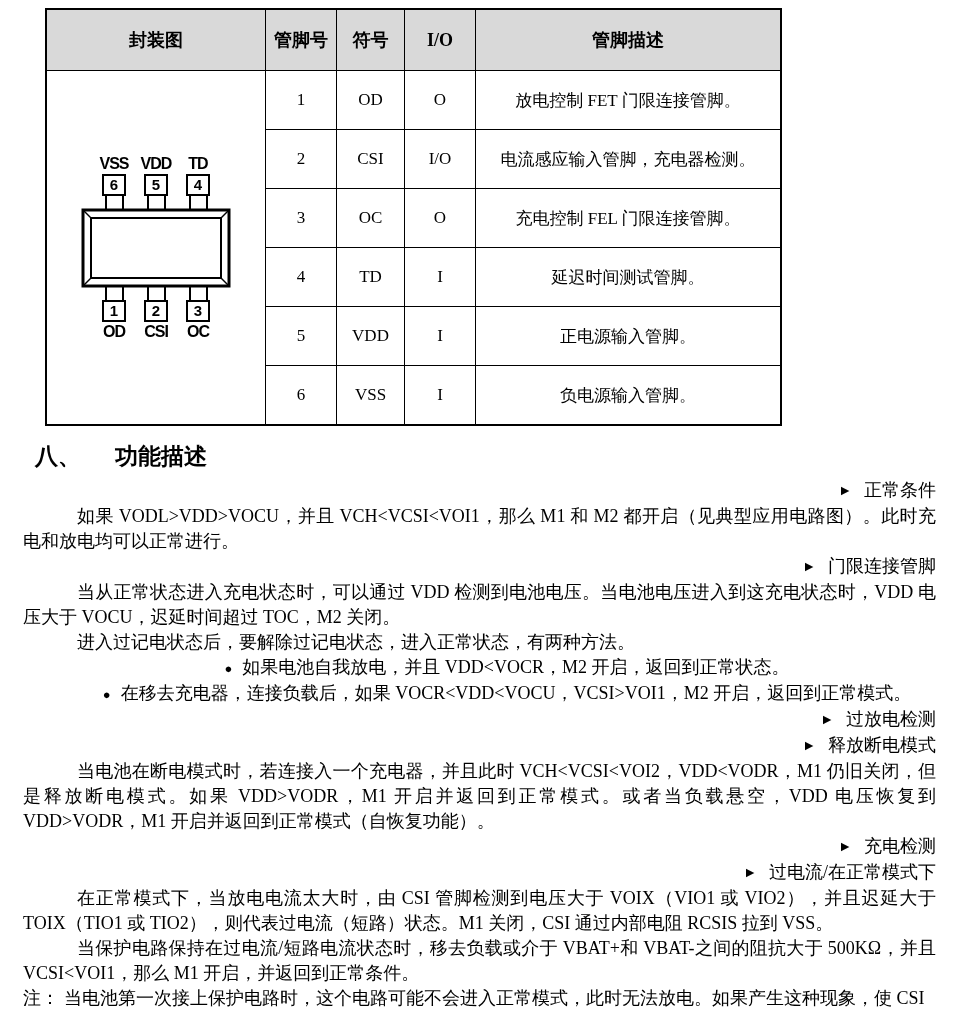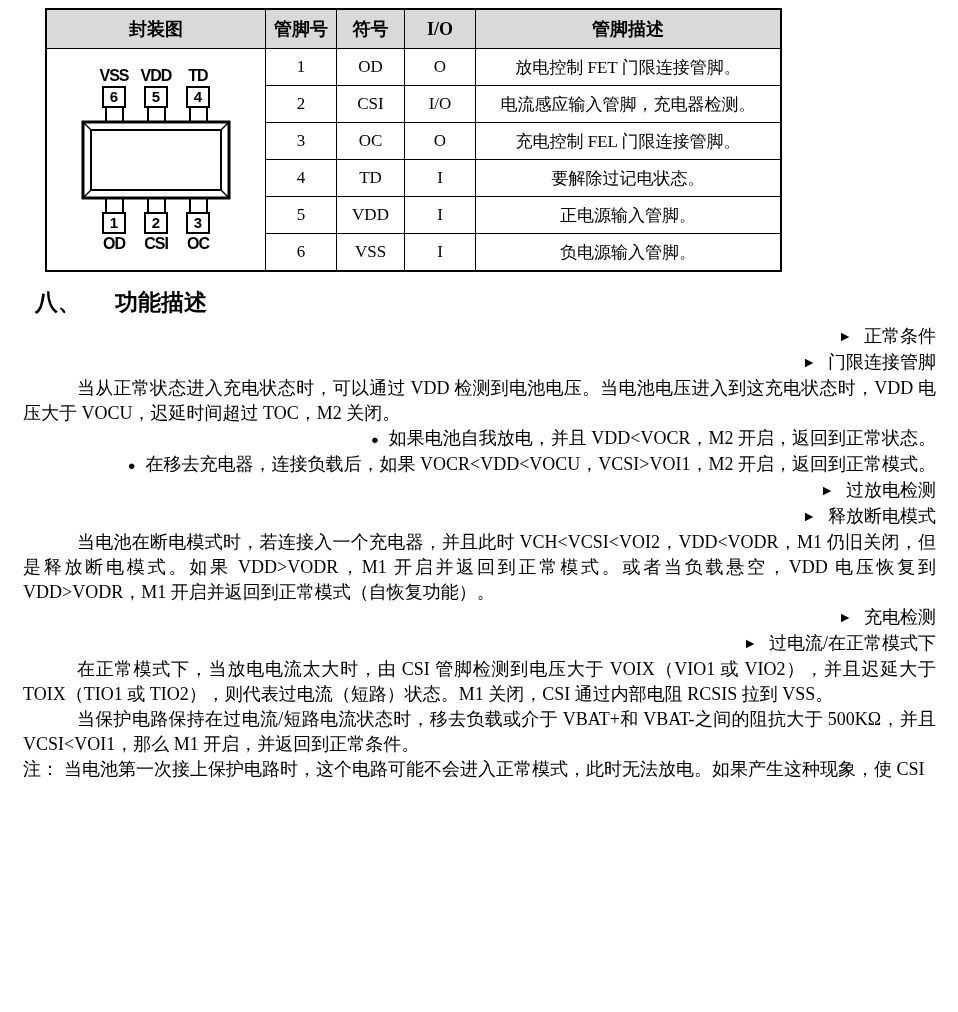--- a/index.html
+++ b/index.html
@@ -11,21 +11,21 @@
   
   table.pin-table{
     border-collapse:collapse;
     margin:8px 0 0 45px;
     border:2px solid #000;
   }
   table.pin-table th, table.pin-table td{
     border:1px solid #000;
     text-align:center;
     vertical-align:middle;
-    padding:0 4px;
+    padding:11px 4px;
   }
   table.pin-table th{
     background:#d9d9d9;
     font-weight:bold;
     font-size:18px;
     height:38px;
   }
   table.pin-table td{
     font-size:17px;
     height:36px;
@@ -57,21 +57,21 @@
   }
   
   .doc-body{
     margin:0 22px 0 23px;
     font-size:18px;line-height:25px;
     text-align:justify;
   }
   .bullet-line{padding-left:34px;text-align:right;}
   .arrow{display:inline-block;margin-right:12px;font-size:14px;transform:translateY(-1px);}
   .body-p{margin:0;text-indent:54px;}
-  .sub-line{padding-left:55px;text-align:right;}
+  .sub-line{padding-left:55px;text-align:center;}
   .dot{display:inline-block;margin-right:10px;font-size:13px;}
   .note{margin:0;}
   .note-prefix{margin-right:5px;}
 </style>
 </head>
 <body>
 
 <div class="page">
 
   <table class="pin-table">
@@ -149,21 +149,21 @@
     <tr>
       <td>3</td>
       <td>OC</td>
       <td>O</td>
       <td>充电控制 FEL 门限连接管脚。</td>
     </tr>
     <tr>
       <td>4</td>
       <td>TD</td>
       <td>I</td>
-      <td>要解除过记电状态。</td>
+      <td>延迟时间测试管脚。</td>
     </tr>
     <tr>
       <td>5</td>
       <td>VDD</td>
       <td>I</td>
       <td>正电源输入管脚。</td>
     </tr>
     <tr>
       <td>6</td>
       <td>VSS</td>
@@ -176,26 +176,28 @@
   <div class="section-heading">
     <span>八、</span>
     <span>功能描述</span>
   </div>
 
   <div class="doc-body">
 
     <div class="bullet-line">
       <span class="arrow">►</span><span>正常条件</span>
     </div>
+    <p class="body-p">如果 VODL&gt;VDD&gt;VOCU，并且 VCH&lt;VCSI&lt;VOI1，那么 M1 和 M2 都开启（见典型应用电路图）。此时充电和放电均可以正常进行。</p>
 
     <div class="bullet-line">
       <span class="arrow">►</span><span>门限连接管脚</span>
     </div>
     <p class="body-p">当从正常状态进入充电状态时，可以通过 VDD 检测到电池电压。当电池电压进入到这充电状态时，VDD 电压大于 VOCU，迟延时间超过 TOC，M2 关闭。</p>
 
+    <p class="body-p">进入过记电状态后，要解除过记电状态，进入正常状态，有两种方法。</p>
     <div class="sub-line">
       <span class="dot">●</span><span>如果电池自我放电，并且 VDD&lt;VOCR，M2 开启，返回到正常状态。</span>
     </div>
     <div class="sub-line">
       <span class="dot">●</span><span>在移去充电器，连接负载后，如果 VOCR&lt;VDD&lt;VOCU，VCSI&gt;VOI1，M2 开启，返回到正常模式。</span>
     </div>
 
     <div class="bullet-line">
       <span class="arrow">►</span><span>过放电检测</span>
     </div>

